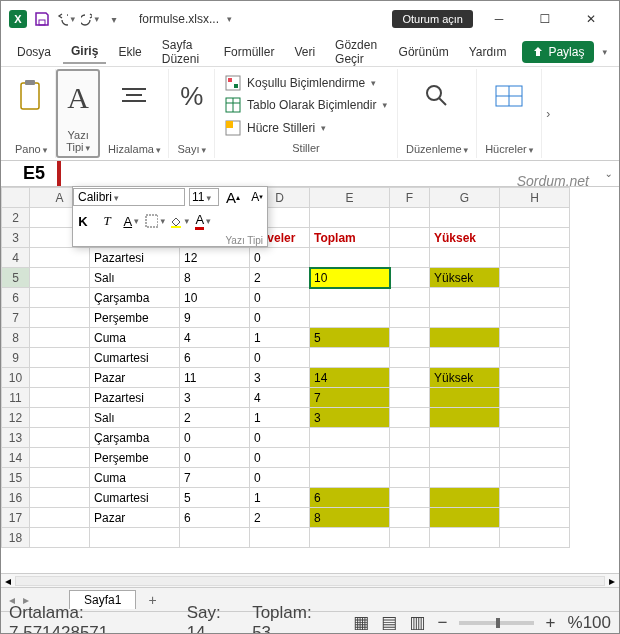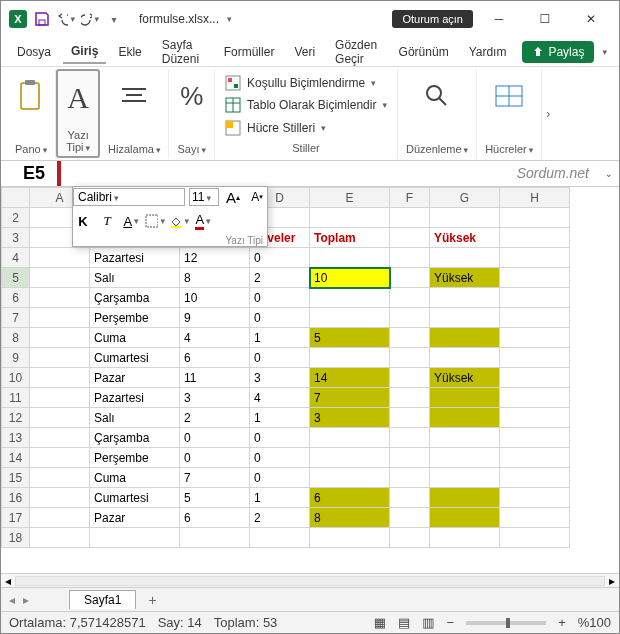--- a/index.html
+++ b/index.html
@@ -18,21 +18,21 @@
 .rgroup { display: flex; flex-direction: column; align-items: center; justify-content: space-between; padding: 2px 8px; border-right: 1px solid #eee; }
 .rgroup:last-child { border-right: none; }
 .rgroup-icon { font-size: 24px; color: #444; height: 50px; display: flex; align-items: center; }
 .rgroup-label { font-size: 11px; color: #555; text-align: center; line-height: 1.1; }
 .rgroup-yazi { border: 2px solid #999; border-radius: 3px; background: #fafafa; }
 .styles-group { align-items: flex-start; padding: 4px 10px; }
 .styles-item { display: flex; align-items: center; gap: 6px; font-size: 12px; color: #333; padding: 2px 0; }
 .namebox-row { display: flex; align-items: center; height: 26px; border-bottom: 1px solid #ccc; }
 .namebox { width: 60px; padding: 2px 22px; font-size: 18px; font-weight: 600; border-right: 4px solid #b91c1c; }
 .formula-bar { flex: 1; padding: 2px 6px; }
-.watermark { position: absolute; right: 30px; font-size: 14px; color: #888; font-style: italic; top: 4px; }
+.watermark { position: absolute; right: 30px; font-size: 14px; color: #888; font-style: italic; top: 12px; }
 .floating-toolbar { position: absolute; left: 72px; top: 186px; width: 196px; background: #fff; border: 1px solid #aaa; box-shadow: 2px 2px 8px rgba(0,0,0,0.2); padding: 0; z-index: 100; }
 .ft-row { display: flex; align-items: center; gap: 4px; margin-bottom: 4px; }
 .ft-font { flex: 1; border: 1px solid #aaa; padding: 1px 4px; font-size: 12px; }
 .ft-size { width: 30px; border: 1px solid #aaa; padding: 1px 2px; font-size: 12px; text-align: left; }
 .ft-btn { width: 20px; height: 20px; display: flex; align-items: center; justify-content: center; font-size: 13px; cursor: pointer; }
 .ft-label { font-size: 10px; color: #888; text-align: right; width: 100%; padding-right: 4px; }
 .grid-area { flex: 1; overflow: hidden; position: relative; }
 .sheet { border-collapse: collapse; table-layout: fixed; }
 .sheet th, .sheet td { border: 1px solid #d4d4d4; font-size: 12px; height: 20px; padding: 0 4px; text-align: left; overflow: hidden; white-space: nowrap; }
 .sheet th { background: #f3f3f3; font-weight: 400; text-align: center; color: #555; }
@@ -46,21 +46,21 @@
 .col-G { width: 70px; }
 .col-H { width: 70px; }
 .hdr-red { color: #c00000; font-weight: 600; }
 .hl-yellow { background: #ffff00; }
 .hl-olive { background: #bfbf00; }
 .sel-row th.rowhdr { background: #d5e4d5; }
 .sel-col { background: #d5e4d5; }
 .cell-selected { outline: 2px solid #107c41; outline-offset: -1px; }
 .sheet-tabs { display: flex; align-items: center; height: 24px; border-top: 1px solid #ccc; background: #f3f3f3; }
 .sheet-tab { background: #fff; border: 1px solid #aaa; border-bottom: none; padding: 2px 14px; font-size: 12px; margin-left: 40px; }
-.statusbar { display: flex; align-items: center; height: 22px; background: #f3f3f3; border-top: 1px solid #ccc; font-size: 13px; padding: 0 8px; gap: 12px; color: #444; }
+.statusbar { display: flex; align-items: center; height: 22px; background: #f3f3f3; border-top: 1px solid #ccc; font-size: 17px; padding: 0 8px; gap: 12px; color: #444; }
 .statusbar .spacer { flex: 1; }
 .zoom-slider { width: 80px; height: 4px; background: #ccc; position: relative; }
 .zoom-slider::after { content: ''; position: absolute; left: 50%; top: -3px; width: 4px; height: 10px; background: #666; }
 svg { display: block; }
 .chev::after { content: '▾'; font-size: 9px; margin-left: 2px; color: #666; }
 .scroll-h { height: 14px; border-top: 1px solid #ccc; display:flex; align-items:center; padding:0 4px; gap:4px; background:#f6f6f6;}
 .scroll-h .track { flex:1; height:10px; background:#eee; border:1px solid #ddd;}
 </style>
 </head>
 <body>

